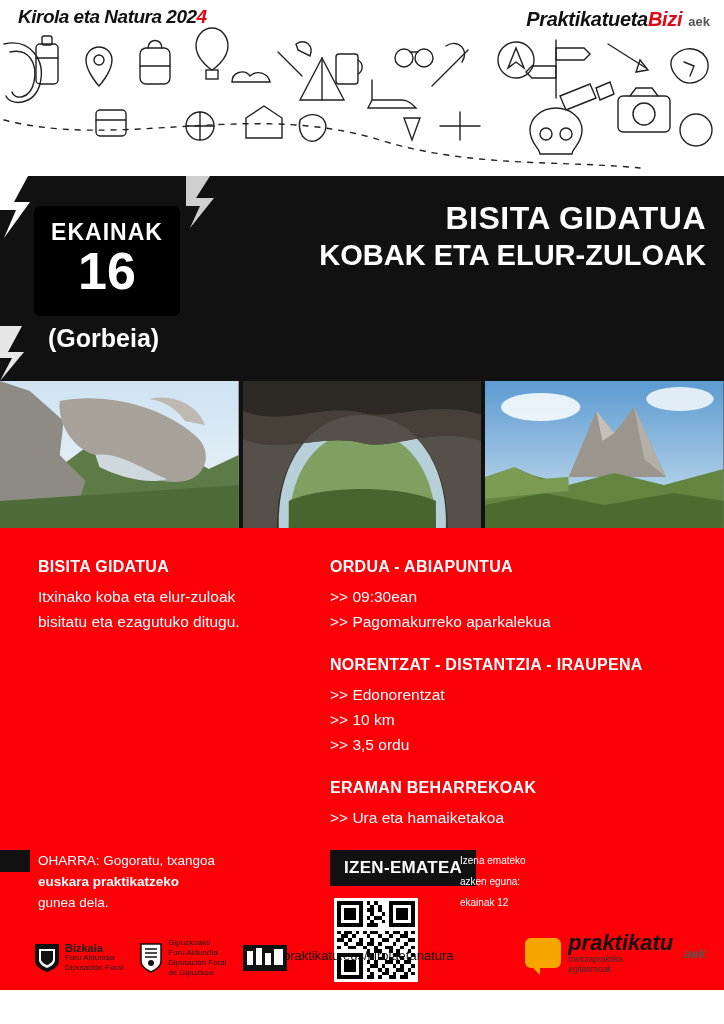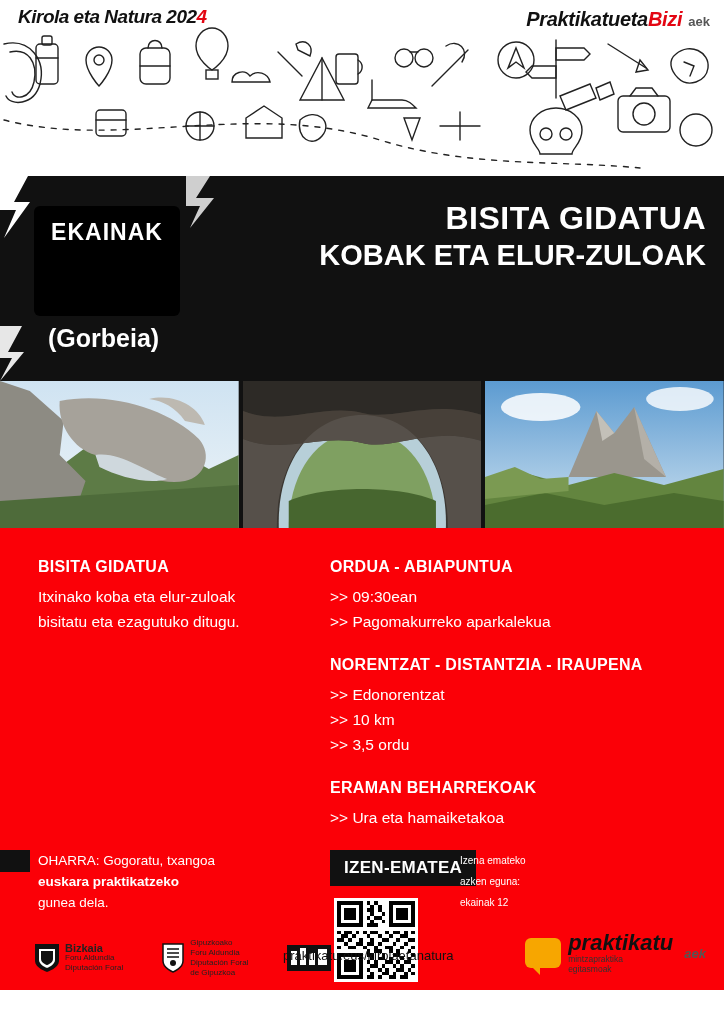--- a/index.html
+++ b/index.html
@@ -167,21 +167,21 @@
   }
 
   
   .footer {
     position: relative;
     height: 34px;
     background: #ffffff;
   }
   .logos {
     position: absolute; left: 34px; top: -52px;
-    display: flex; align-items: center; gap: 38px;
+    display: flex; align-items: center; gap: 16px;
   }
   .logo-txt { font-size: 8px; color: #222; line-height: 10px; }
   .url {
     position: absolute; left: 283px; top: -42px;
     font-size: 13px; color: #111;
   }
   .praktikatu-logo {
     position: absolute; right: 18px; top: -58px;
     display: flex; align-items: center; gap: 7px;
   }
@@ -288,20 +288,21 @@
 
   <div class="band">
     <svg class="wedge" style="left:0;top:0;width:724px;height:205px" viewBox="0 0 724 205" preserveAspectRatio="none">
       <path d="M0 0 L28 0 L14 26 L30 26 L4 62 L16 34 L0 34 Z" fill="#ffffff"></path>
       <path d="M0 150 L22 150 L8 176 L24 176 L0 205 L12 182 L0 182 Z" fill="#ffffff" opacity="0.9"></path>
       <path d="M186 0 L210 0 L196 22 L214 22 L190 52 L200 30 L186 30 Z" fill="#ffffff" opacity="0.8"></path>
     </svg>
 
     <div class="date-box">
       <span class="m">EKAINAK</span>
+      <span class="d">16</span>
     </div>
     <div class="place">(Gorbeia)</div>
 
     <div class="titles">
       <div class="t-small">BISITA GIDATUA</div>
       <div class="t-sub">KOBAK ETA ELUR-ZULOAK</div>
     </div>
   </div>
 
   <div class="photos">

